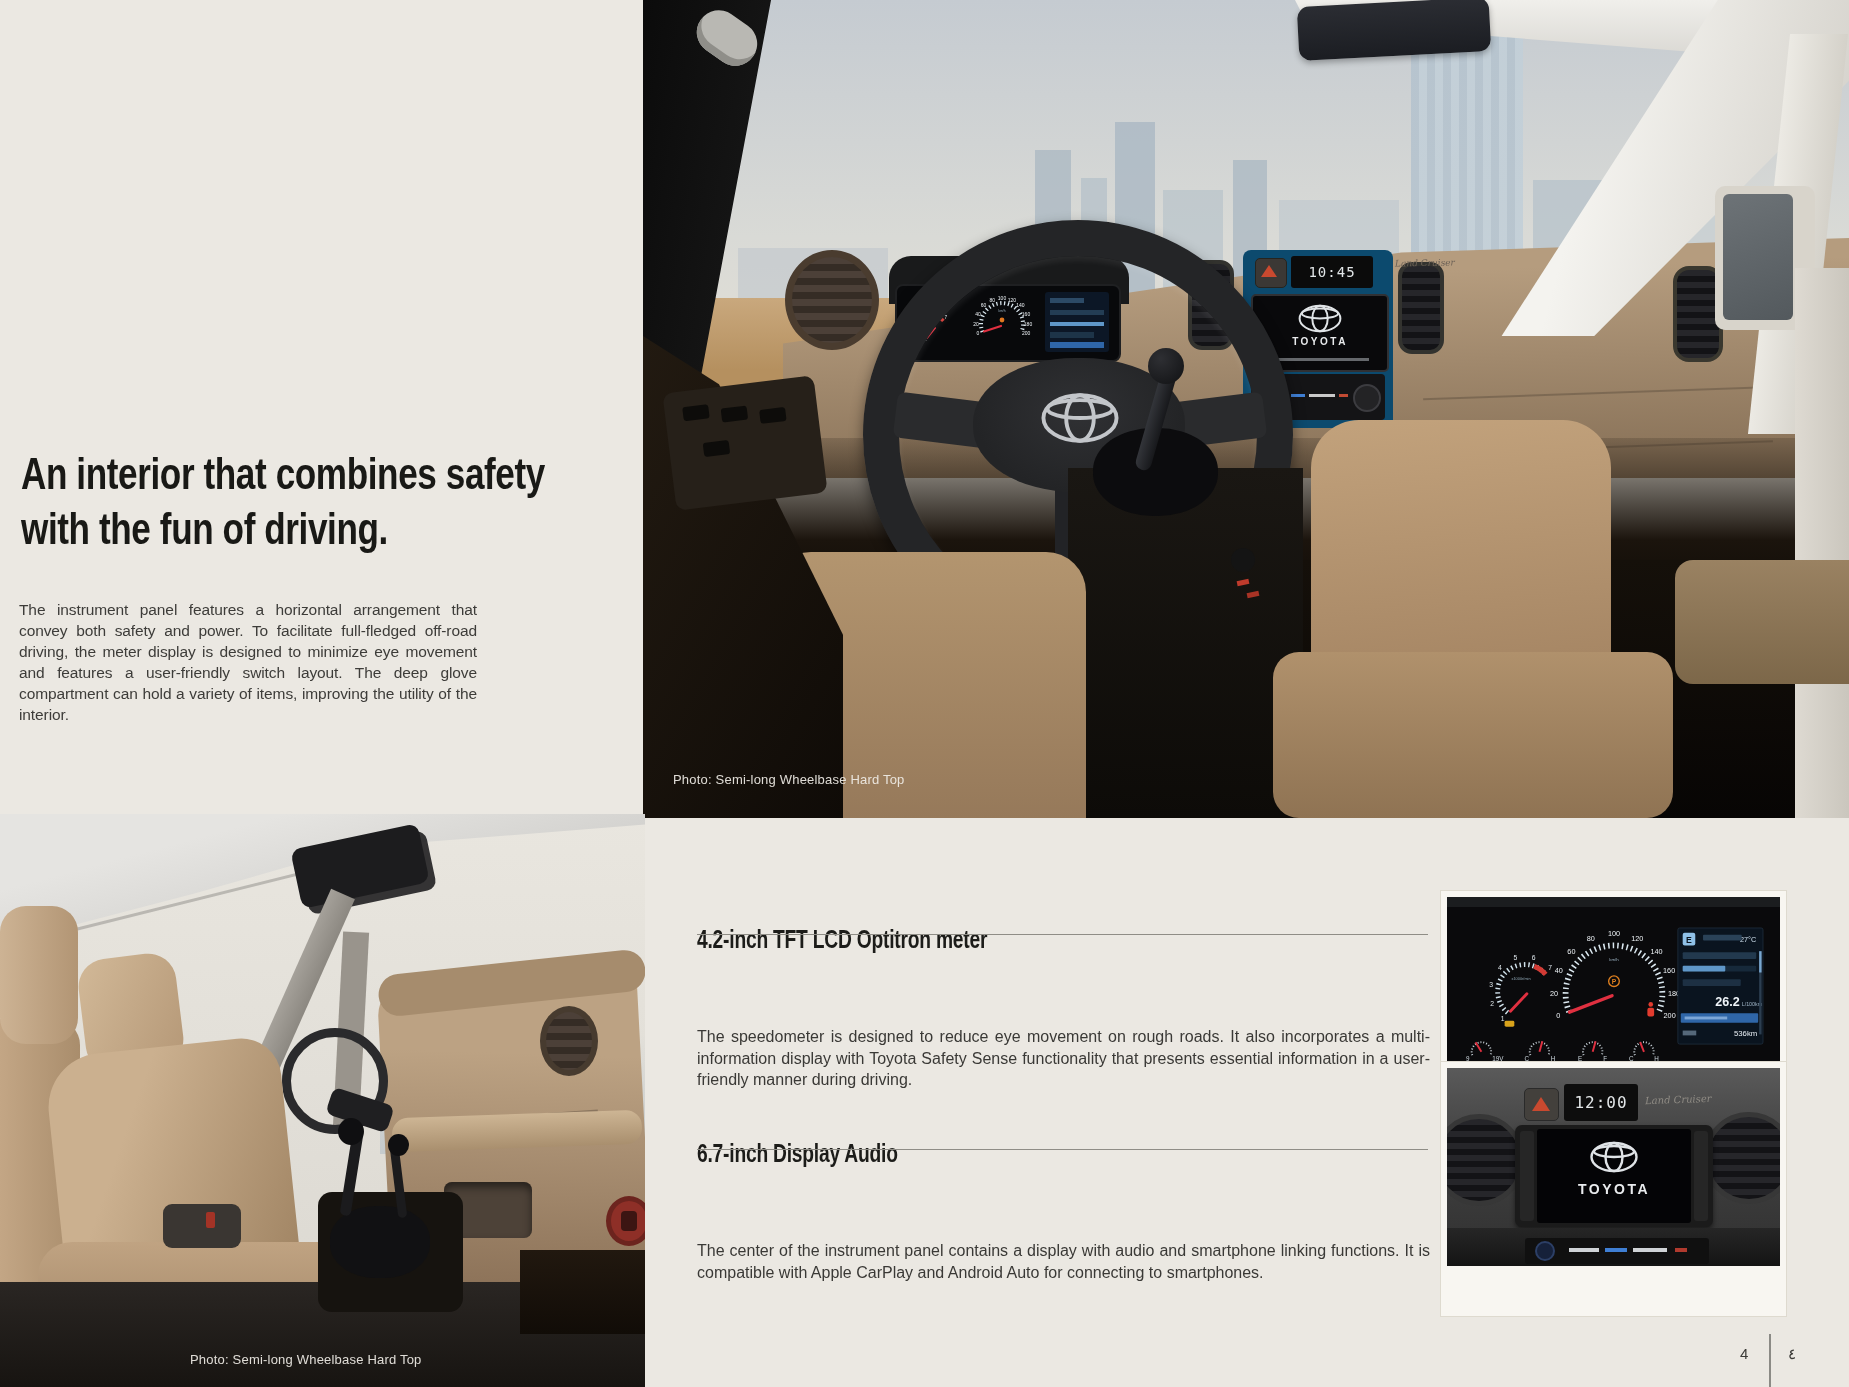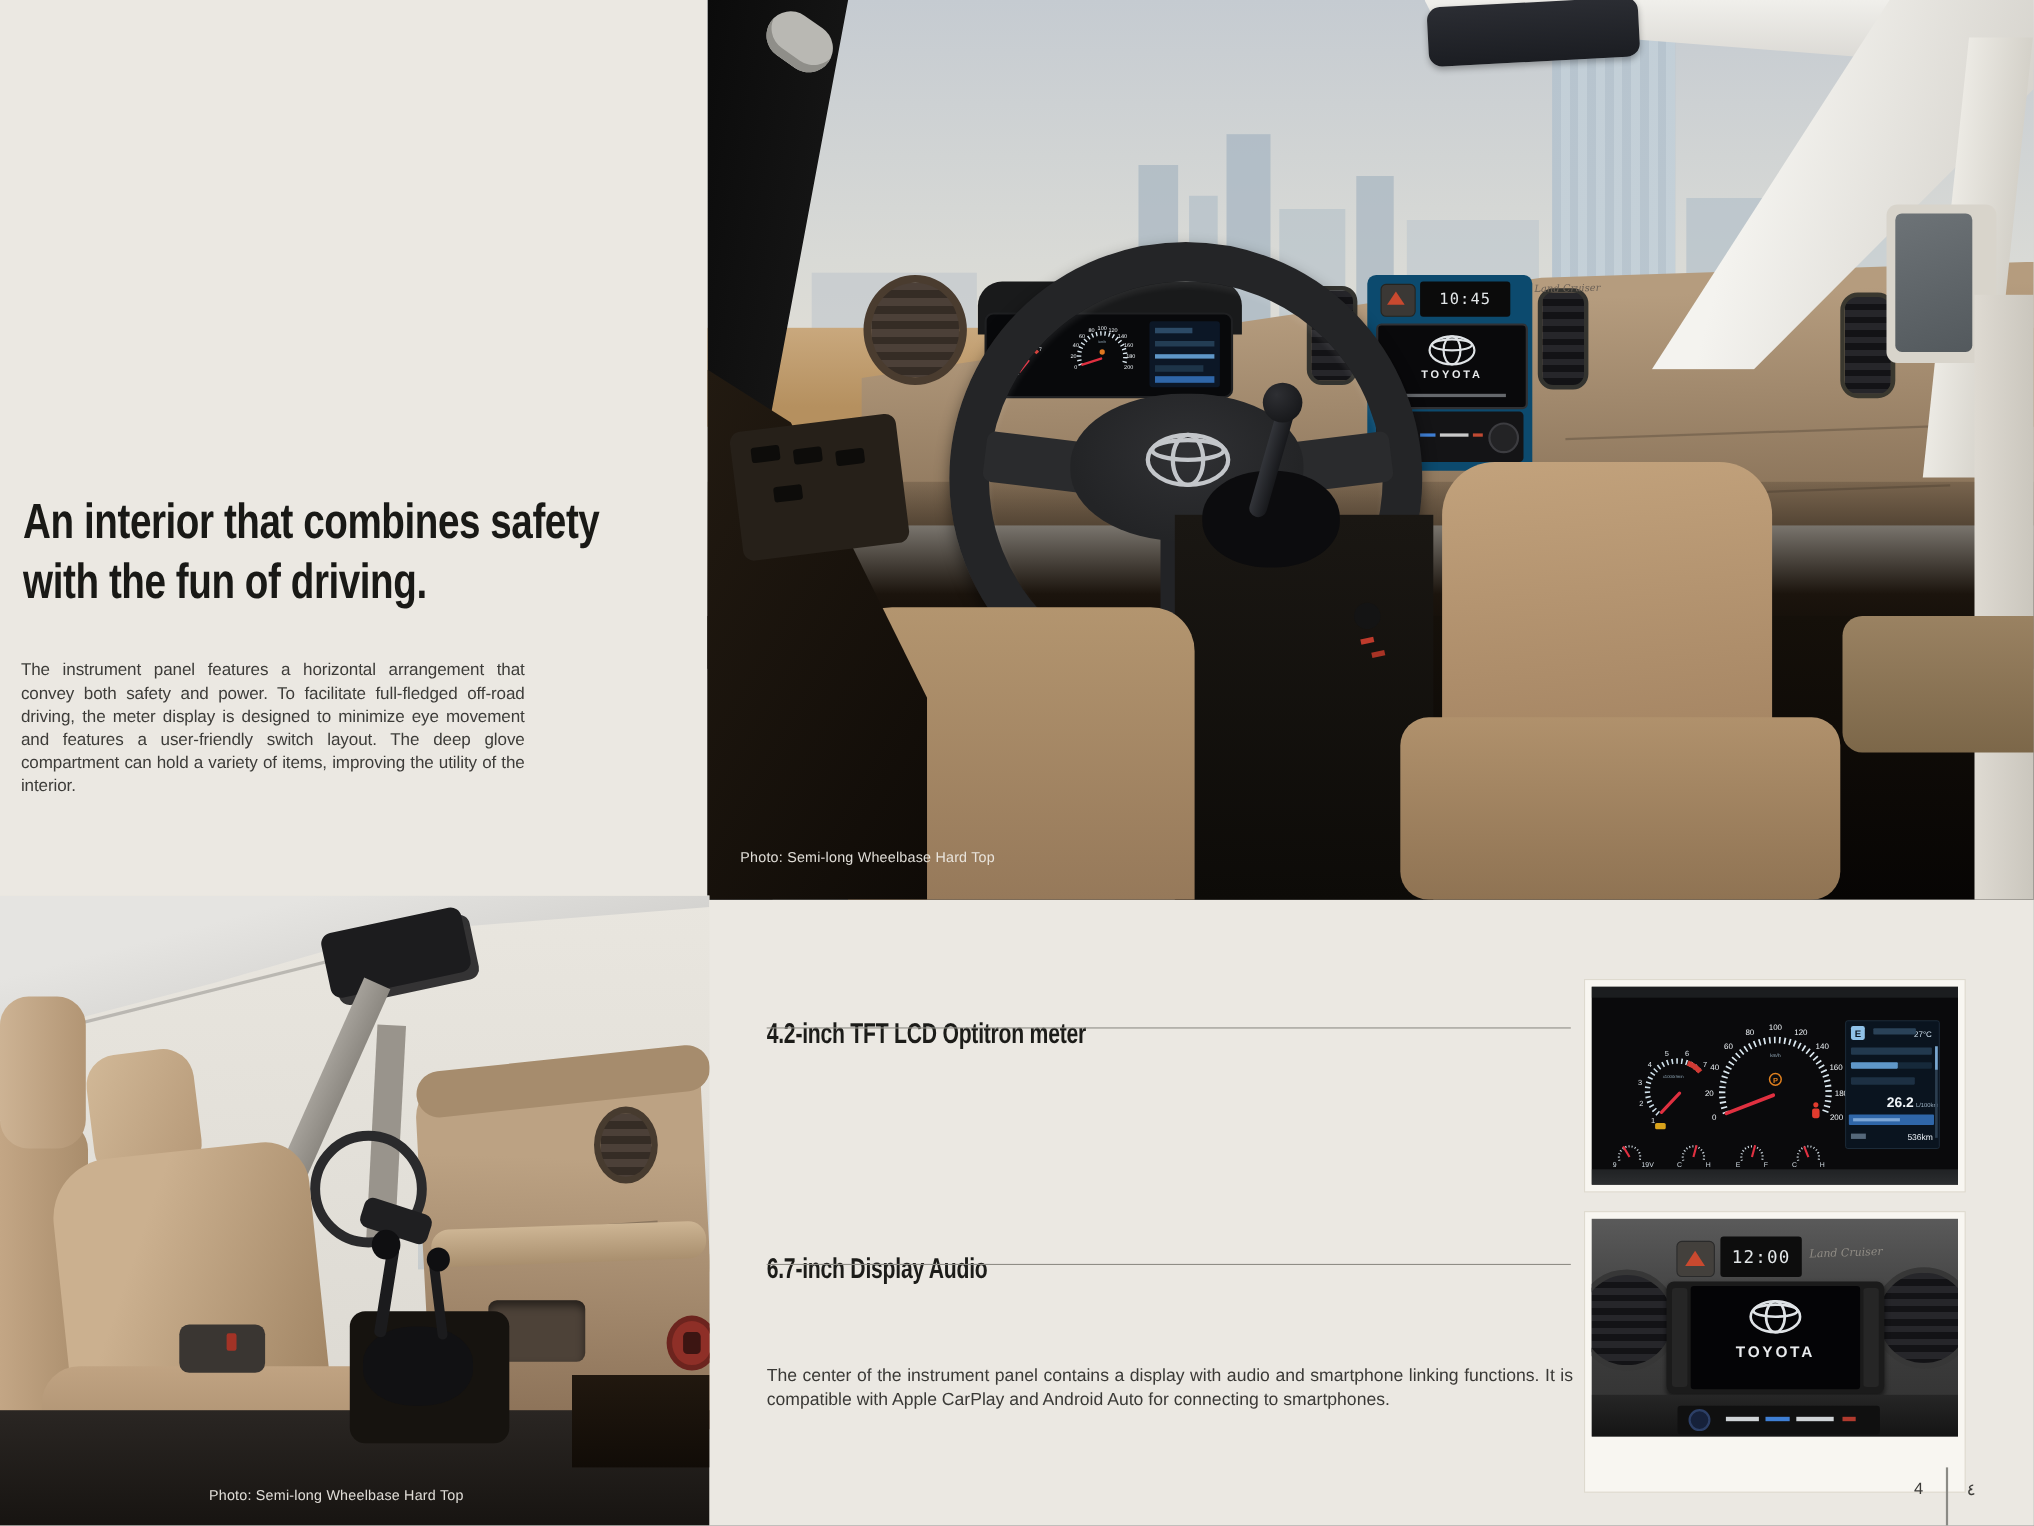--- a/index.html
+++ b/index.html
@@ -230,20 +230,21 @@
     <div class="abs" style="left:346px;top:318px;width:11px;height:84px;background:#1b1b1d;transform:rotate(9deg);border-radius:5px;"></div>
     <div class="abs" style="left:338px;top:304px;width:26px;height:27px;border-radius:50%;background:#0f0f11;"></div>
     <div class="abs" style="left:394px;top:332px;width:9px;height:72px;background:#1b1b1d;transform:rotate(-7deg);border-radius:5px;"></div>
     <div class="abs" style="left:388px;top:320px;width:21px;height:22px;border-radius:50%;background:#0f0f11;"></div>
     <div class="abs" style="left:520px;top:436px;width:125px;height:84px;background:linear-gradient(180deg,#21180f,#110c07);"></div>
     <figcaption class="cap" style="left:190px;top:538px;">Photo: Semi-long Wheelbase Hard Top</figcaption>
   </figure>
 
   <h2 class="spec-title" style="left:697px;top:902px;">4.2-inch TFT LCD Optitron meter</h2>
   <div class="spec-rule" style="left:697px;top:934px;width:731px;"></div>
+  <p class="spec-body" style="left:697px;top:1026px;margin:0;">The speedometer is designed to reduce eye movement on rough roads. It also incorporates a multi-information display with Toyota Safety Sense functionality that presents essential information in a user-friendly manner during driving.</p>
 
   <h2 class="spec-title" style="left:697px;top:1116px;">6.7-inch Display Audio</h2>
   <div class="spec-rule" style="left:697px;top:1149px;width:731px;"></div>
   <p class="spec-body" style="left:697px;top:1240px;margin:0;">The center of the instrument panel contains a display with audio and smartphone linking functions. It is compatible with Apple CarPlay and Android Auto for connecting to smartphones.</p>
 
   <figure class="thumb" style="left:1441px;top:891px;width:345px;height:192px;">
     <div class="thumb-inner" style="width:333px;height:180px;">
       <div class="abs" style="left:0;top:0;width:333px;height:10px;background:#1b1d1f;"></div>
       <div class="abs" style="left:0;top:166px;width:333px;height:14px;background:linear-gradient(180deg,#202224,#2c2e30);"></div>
       <svg width="333" height="180" viewBox="0 0 339 186">
@@ -307,21 +308,21 @@
         <rect x="239" y="120" width="80" height="10" rx="1" fill="#2f66a8"></rect>
         <rect x="243" y="123.5" width="44" height="3" fill="#7ca6d6"></rect>
         <rect x="241" y="138" width="14" height="5" fill="#55687a"></rect>
         <text x="318" y="144" font-size="8" fill="#e8eef4" text-anchor="end">536km</text>
         <rect x="320" y="56" width="2.5" height="86" fill="#2c3e50"></rect>
         <rect x="320" y="56" width="2.5" height="22" fill="#79a7d0"></rect>
       </svg>
     </div>
   </figure>
 
-  <figure class="thumb" style="left:1441px;top:1102px;width:345px;height:254px;">
+  <figure class="thumb" style="left:1441px;top:1062px;width:345px;height:254px;">
     <div class="thumb-inner" style="width:333px;height:198px;background:linear-gradient(180deg,#5a5a5a 0%,#414141 40%,#303030 100%);">
       <div class="abs slatsV" style="left:-14px;top:46px;width:92px;height:92px;border-radius:50%;border:5px solid #373737;box-sizing:border-box;"></div>
       <div class="abs slatsV" style="left:256px;top:44px;width:92px;height:92px;border-radius:50%;border:5px solid #373737;box-sizing:border-box;"></div>
       <div class="abs" style="left:77px;top:20px;width:33px;height:31px;background:#43403c;border-radius:5px;border:1px solid #2a2a2a;">
         <div class="tri abs" style="left:7px;top:8px;"></div>
       </div>
       <div class="abs" style="left:117px;top:16px;width:74px;height:37px;background:#0d0d0d;border-radius:3px;text-align:center;">
         <span class="clock" style="font-size:16px;line-height:37px;">12:00</span>
       </div>
       <div class="abs badge-script" style="left:198px;top:26px;font-size:10px;transform:rotate(-2deg);">Land Cruiser</div>

